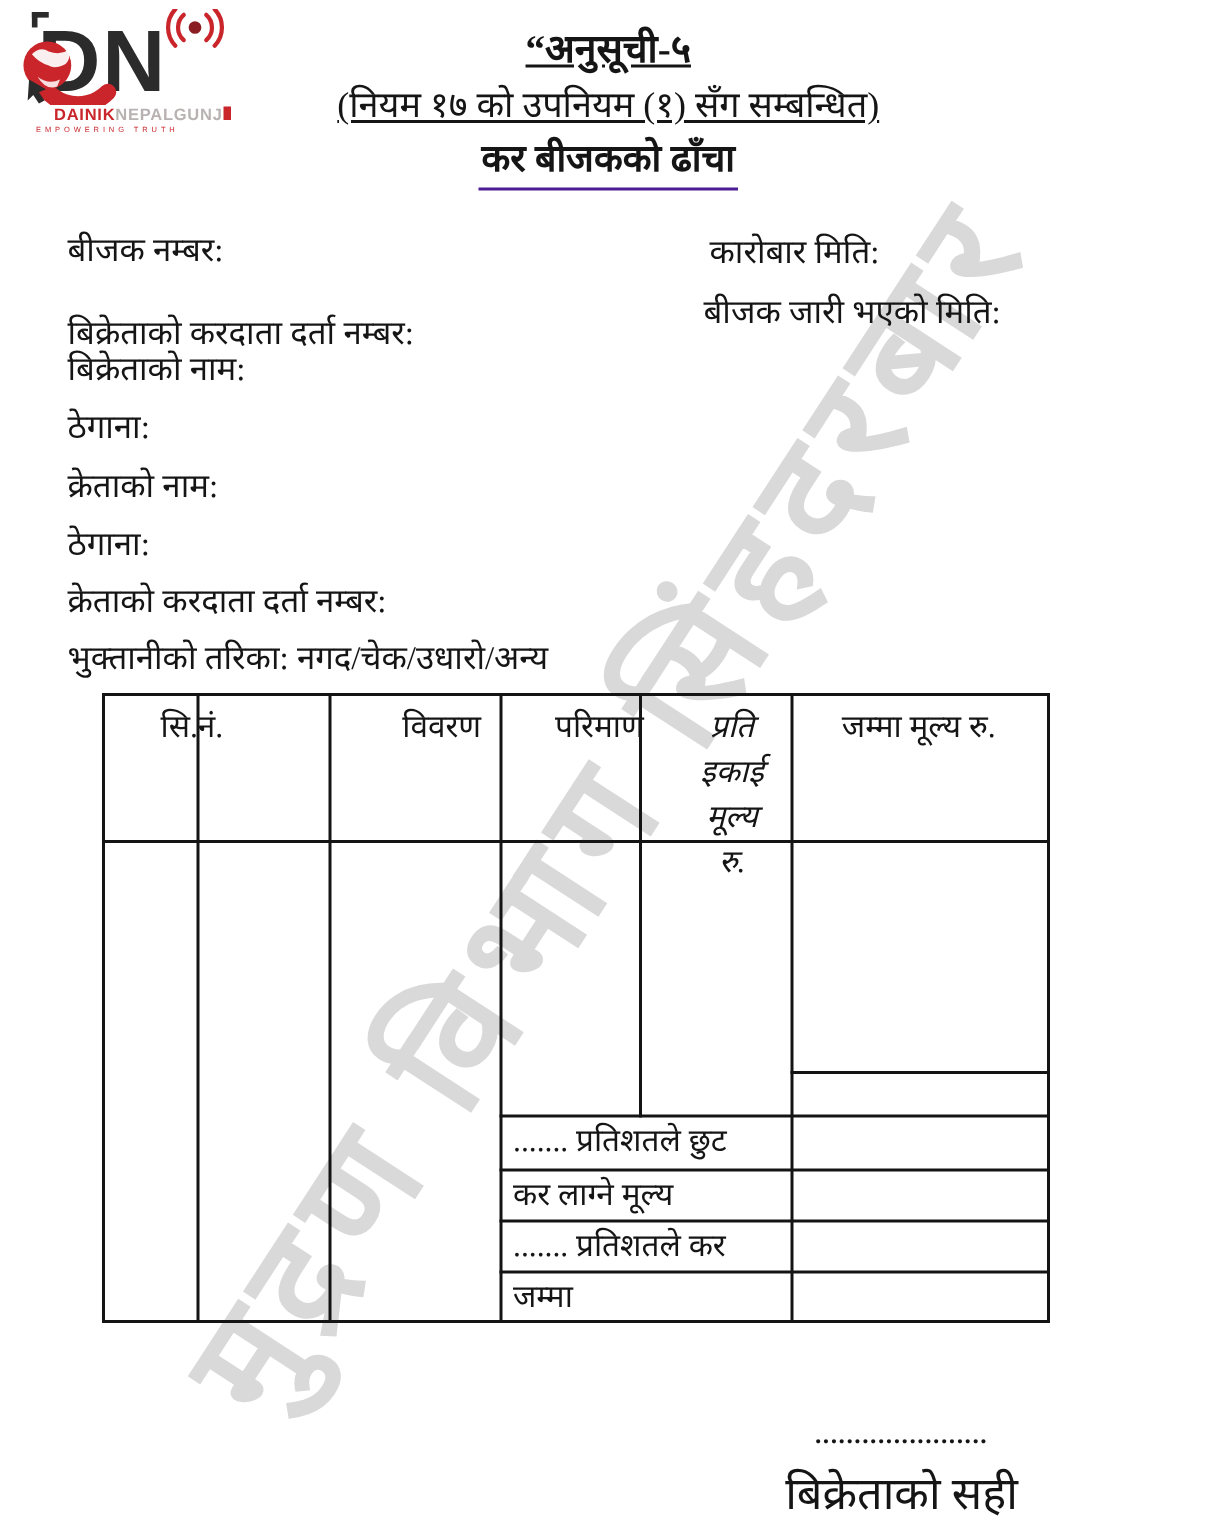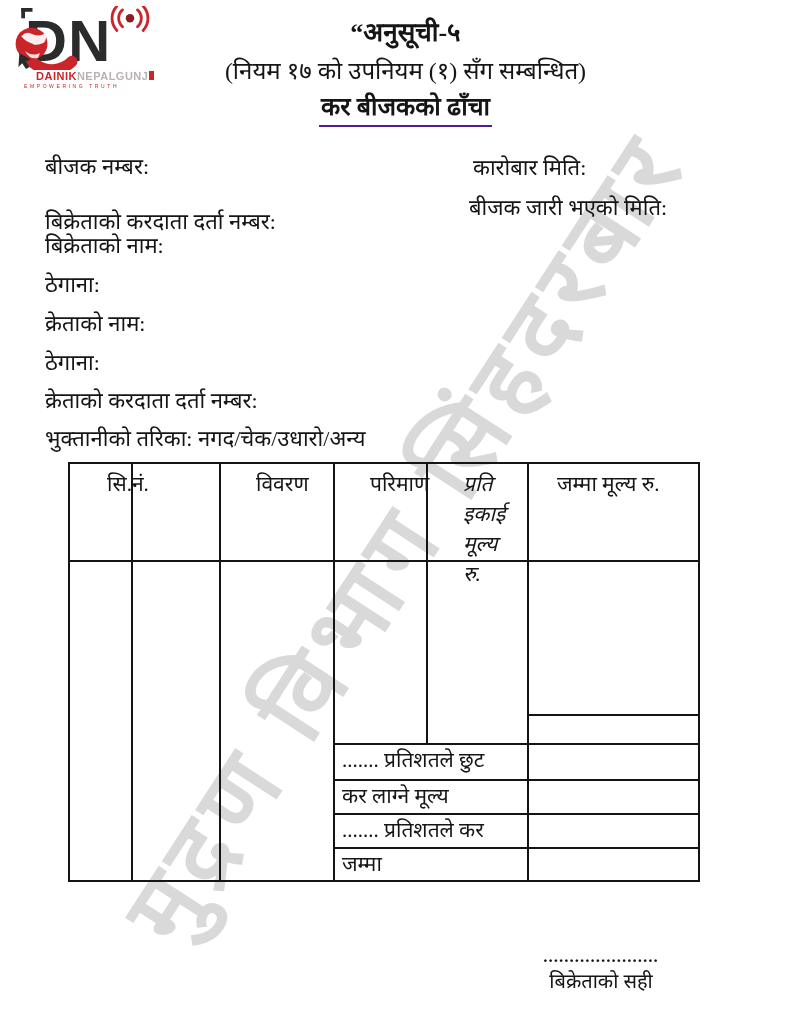--- a/index.html
+++ b/index.html
@@ -16,38 +16,38 @@
     color:#d9d9d9;z-index:0;user-select:none;
   }
   
   .logo{left:10px;top:6px;width:160px;z-index:2;}
   .brandline{font-family:"Liberation Sans","DejaVu Sans",sans-serif;font-size:11px;font-weight:bold;letter-spacing:.5px;white-space:nowrap;margin-top:-4px;}
   .brand-red{color:#c9252b;padding-left:26px;}
   .brand-gray{color:#b9b2b2;}
   .brand-sq{display:inline-block;width:5px;height:9px;background:#c9252b;margin-left:1px;}
   .tagline{font-family:"Liberation Sans","DejaVu Sans",sans-serif;font-size:5px;color:#c9252b;letter-spacing:2.6px;margin-top:1px;margin-left:14px;white-space:nowrap;}
   
-  .title-wrap{left:0;right:0;top:14px;text-align:center;z-index:1;}
+  .title-wrap{left:0;right:0;top:14px;text-align:center;z-index:1;text-decoration:underline;}
   .title1{font-size:26px;font-weight:bold;line-height:38px;}
   .title2{font-size:24px;line-height:38px;}
   .title3{display:inline-block;font-size:25px;font-weight:bold;line-height:34px;border-bottom:2px solid #4c1d95;padding:0 2px 1px 2px;}
   
   .field{position:absolute;font-size:22px;white-space:nowrap;z-index:1;}
   
   .tbl{left:68px;top:462px;width:632px;height:420px;border:2px solid #141414;box-sizing:border-box;z-index:1;}
   .vline,.hline{position:absolute;background:#141414;}
   .vline{width:2px;}
   .hline{height:2px;}
   .cell{position:absolute;box-sizing:border-box;}
-  .th{font-size:21px;line-height:30px;padding-top:5px;padding-left:37px;}
+  .th{font-size:21px;text-align:center;line-height:30px;padding-top:5px;padding-left:37px;}
   .sum-label{font-size:21px;line-height:34px;padding-left:9px;white-space:nowrap;}
   
   .sig{left:516px;top:948px;width:170px;text-align:center;z-index:1;}
   .sig-dots{font-size:17px;font-weight:bold;letter-spacing:1px;line-height:18px;}
-  .sig-label{font-size:20px;line-height:30px;}
+  .sig-label{font-size:30px;line-height:30px;margin-top:16px;}
 </style>
 </head>
 <body>
 
 <div class="page">
 
   <div class="watermark">मुद्रण विभाग सिंहदरबार</div>
 
   <div class="abs logo">
     <svg width="150" height="64" viewBox="0 0 160 68">

